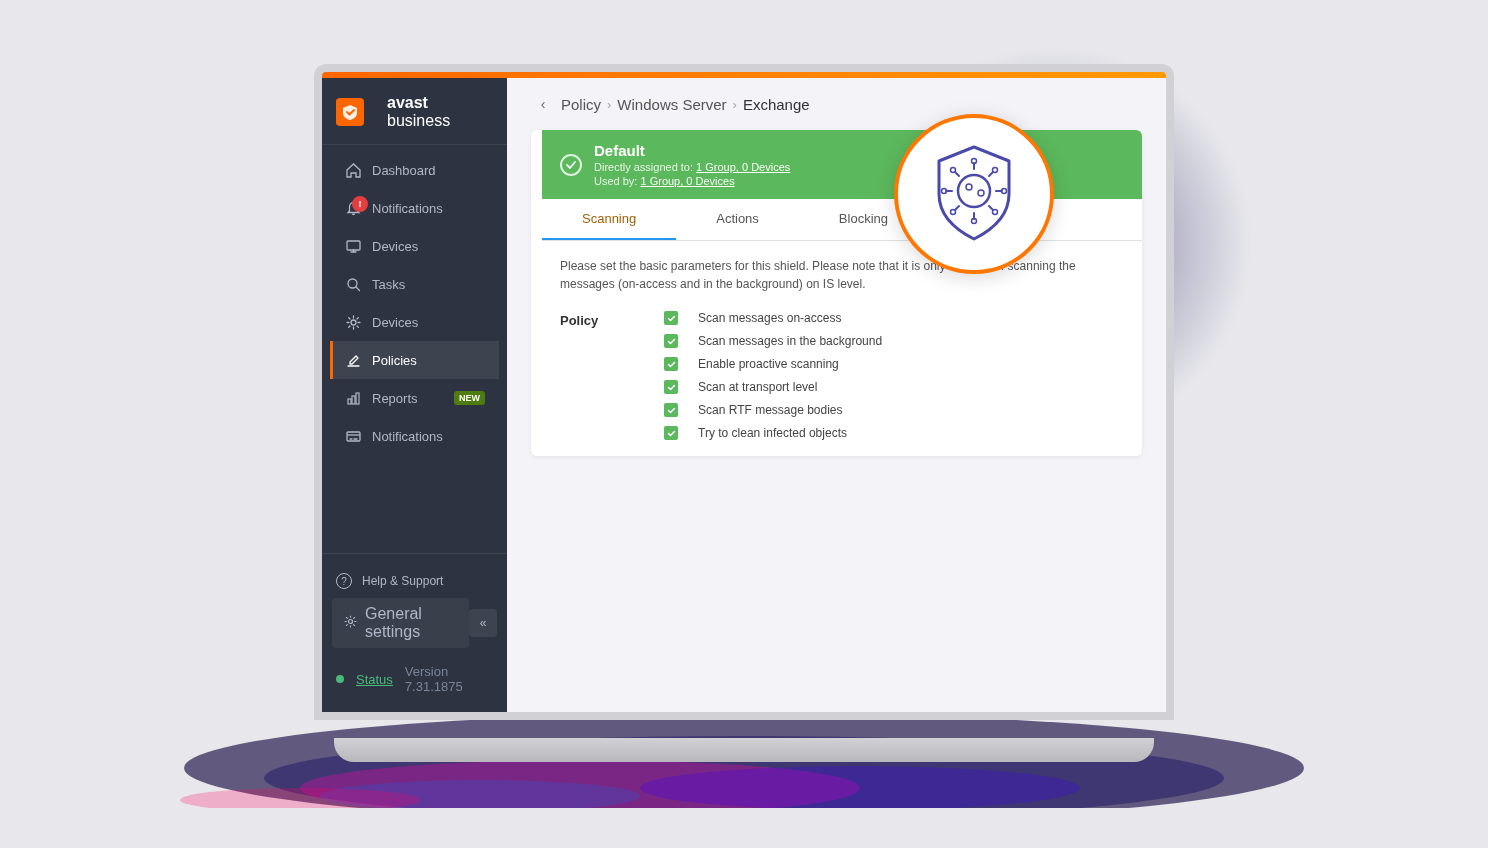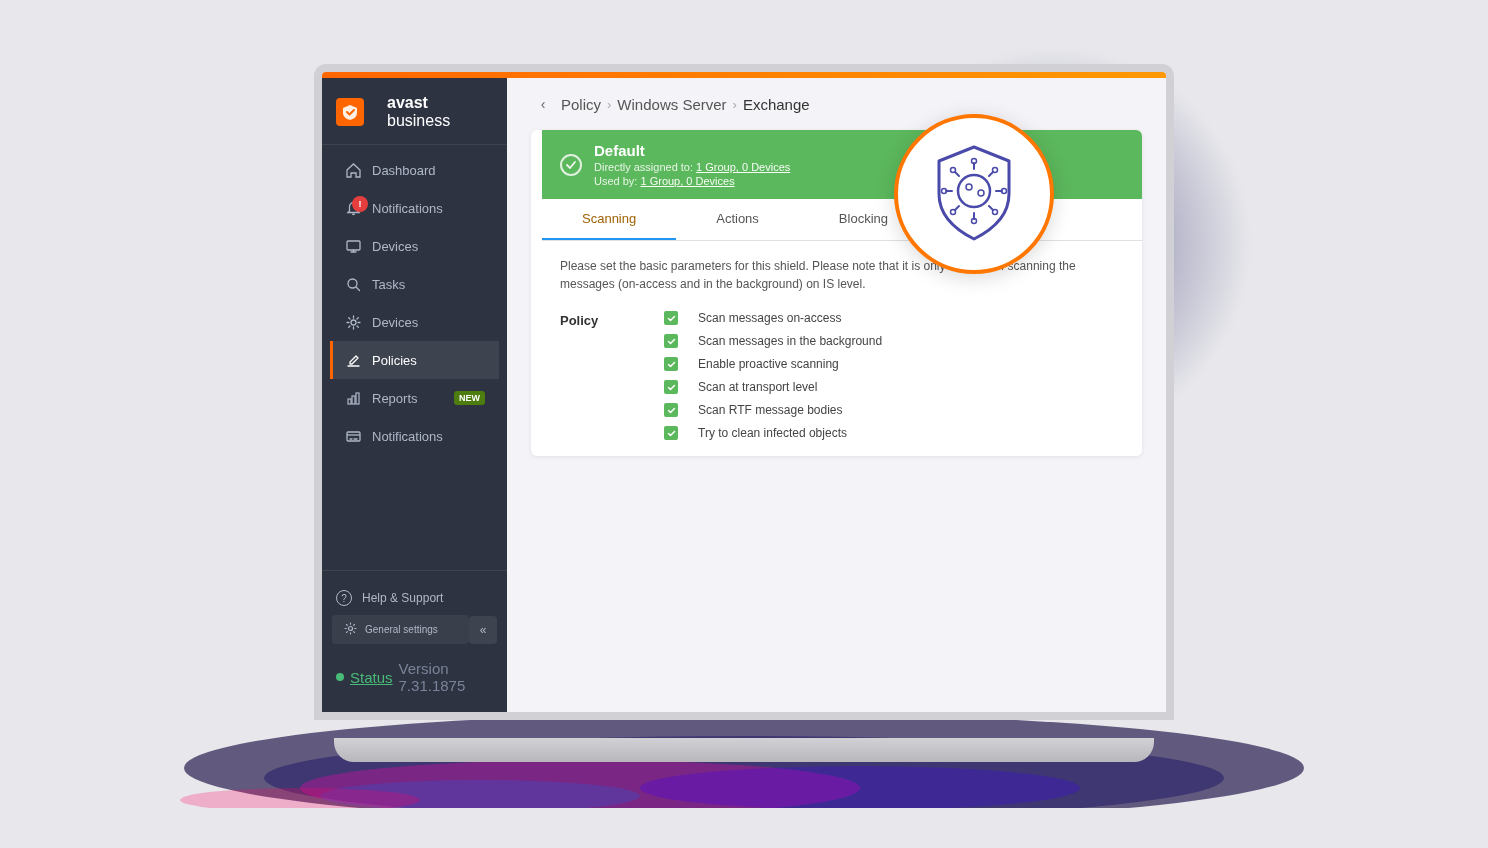--- a/index.html
+++ b/index.html
@@ -182,22 +182,22 @@
       padding: 9px 14px;
       cursor: pointer;
       color: #b0b8c8;
       font-size: 13px;
     }
 
     .status-bar {
       padding: 8px 14px;
       display: flex;
       align-items: center;
-      gap: 6px;
-      font-size: 15px;
+      gap: 12px;
+      font-size: 13px;
       color: #7a8499;
     }
 
     .status-dot {
       width: 8px;
       height: 8px;
       background: #48bb78;
       border-radius: 50%;
       flex-shrink: 0;
     }
@@ -452,21 +452,21 @@
     .general-settings-btn {
       flex: 1;
       display: flex;
       align-items: center;
       gap: 8px;
       padding: 7px 12px;
       background: rgba(255,255,255,0.06);
       border-radius: 4px;
       cursor: pointer;
       color: #b0b8c8;
-      font-size: 10px;
+      font-size: 16px;
     }
   </style>
 </head>
 <body>
 
 <svg class="bottom-blobs" viewBox="0 0 1488 120" preserveAspectRatio="none">
   <ellipse cx="744" cy="80" rx="560" ry="55" fill="rgba(40,30,80,0.7)"></ellipse>
   <ellipse cx="744" cy="90" rx="480" ry="42" fill="rgba(30,20,100,0.5)"></ellipse>
   <ellipse cx="580" cy="100" rx="280" ry="28" fill="rgba(255,0,180,0.3)"></ellipse>
   <ellipse cx="860" cy="100" rx="220" ry="22" fill="rgba(60,0,255,0.25)"></ellipse>

